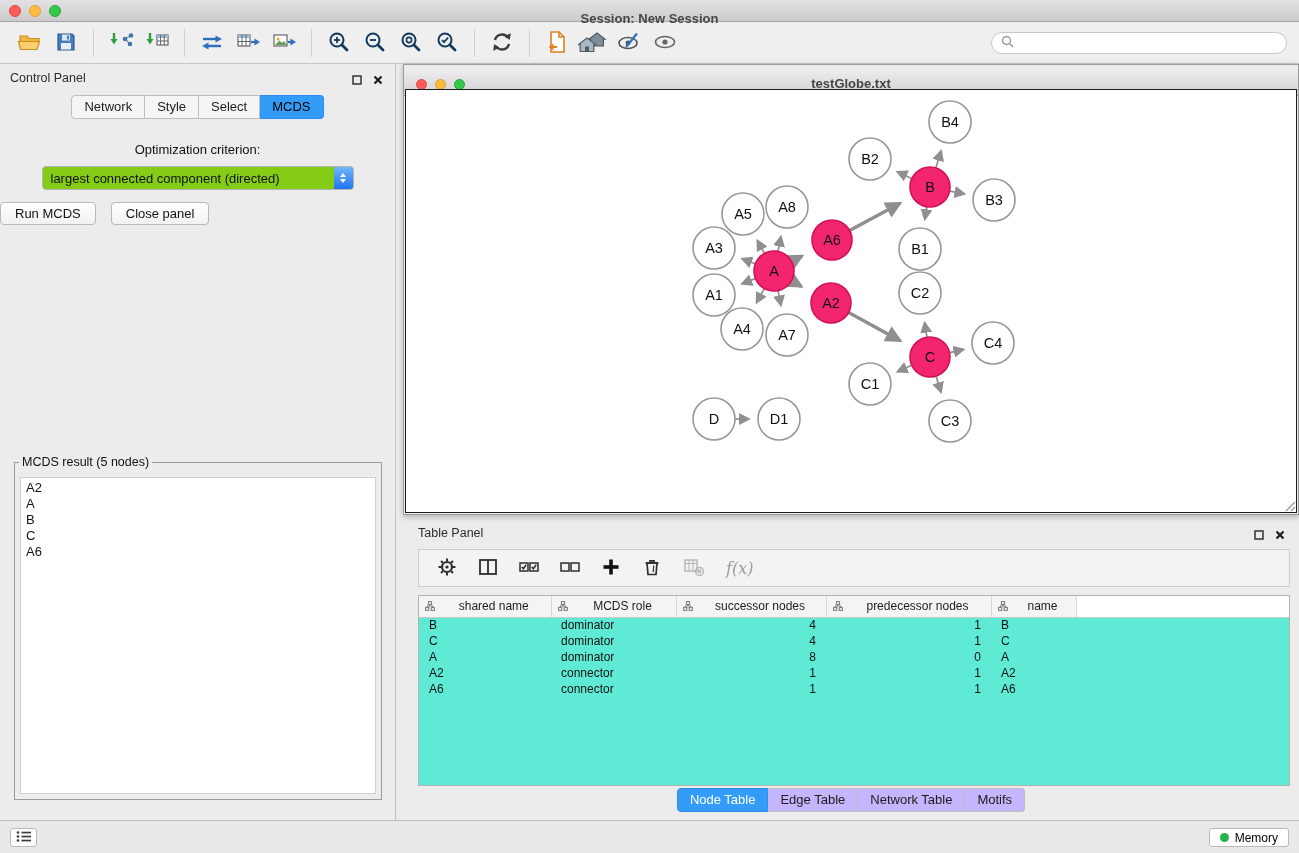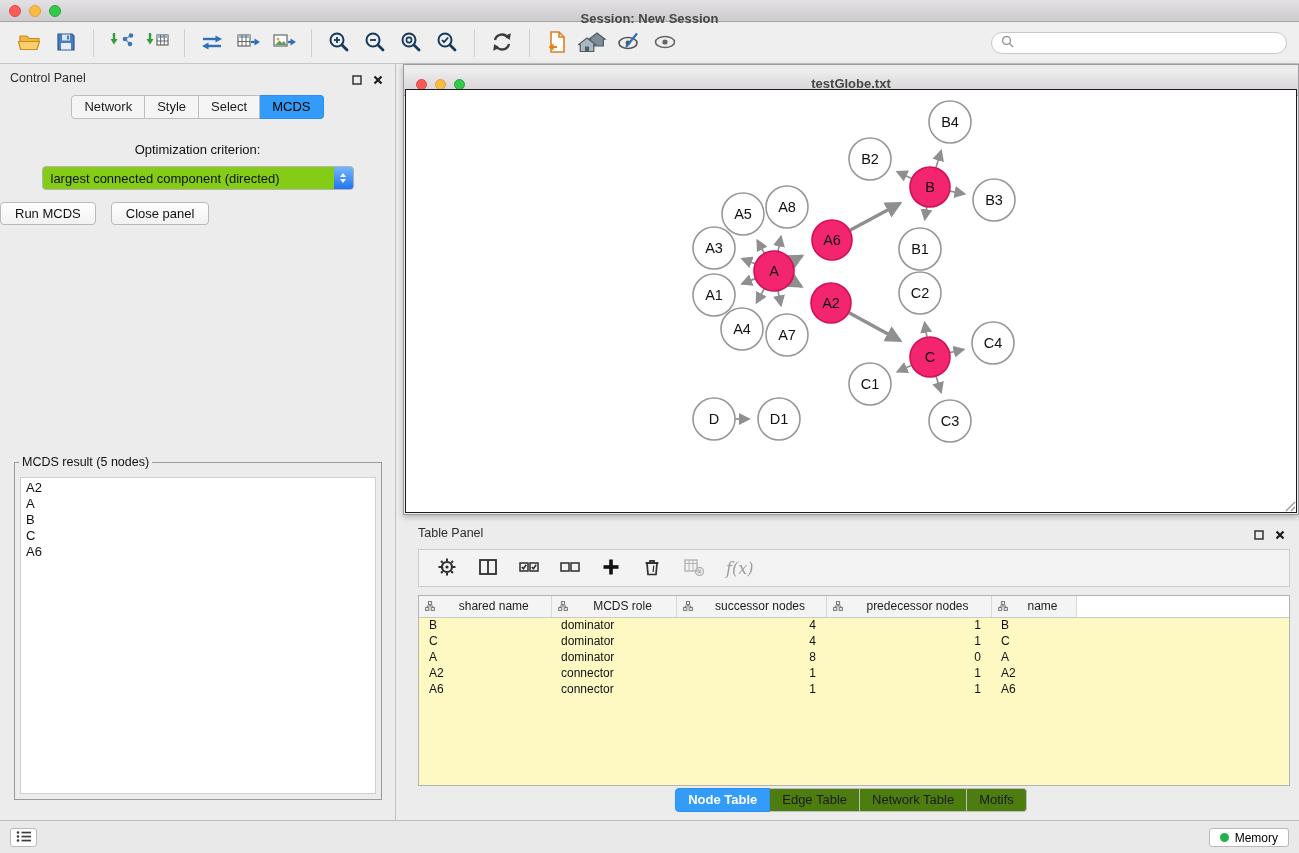--- a/index.html
+++ b/index.html
@@ -75,34 +75,34 @@
 
   
   .table-panel { position:absolute; left:403px; top:519px; right:0; bottom:33px; }
   .tp-header { position:relative; height:26px; }
   .tp-title { position:absolute; left:15px; top:7px; font-size:12.5px; color:#2d2d2d; }
   .tp-icons { position:absolute; right:14px; top:7px; display:flex; gap:11px; align-items:center; }
   .tp-toolbar { position:absolute; left:15px; right:9px; top:30px; height:38px; background:#f3f3f3;
                 border:1px solid #cdcdcd; display:flex; align-items:center; gap:21px; padding:10px 18px; }
   .tp-toolbar .tbtn { width:auto; height:auto; }
   .fx-label { font-family:"DejaVu Serif", serif; font-style:italic; font-size:16px; color:#9c9c9c; }
-  .tp-table-wrap { position:absolute; left:15px; right:9px; top:76px; bottom:34px; background:#fef9c3;
+  .tp-table-wrap { position:absolute; left:15px; right:9px; top:76px; bottom:34px; background:#5eead4;
                    border:1px solid #b3b3b3; overflow:hidden; }
   table.node-table { border-collapse:collapse; table-layout:fixed; width:100%; font-size:12px; }
   .node-table th { height:21px; background:#f4f4f4; border-right:1px solid #d8d8d8;
                    border-bottom:1px solid #c9c9c9; font-weight:400; font-size:12px;
                    text-align:center; position:relative; padding-left:18px; color:#1c1c1c; }
   .node-table th .col-icon { position:absolute; left:6px; top:5px; }
   .node-table th.filler { background:#fff; border-right:none; }
   .node-table td { height:16px; padding:0 10px; white-space:nowrap; }
   .node-table td.num { text-align:right; }
   .tp-tabs { position:absolute; left:0; right:0; bottom:8px; display:flex; justify-content:center; }
-  .tp-tab { font-size:13px; padding:3px 12px 4px; background:#4d7c0f; border:1px solid #bdbdbd;
+  .tp-tab { font-size:13px; padding:3px 12px 4px; background:#c4b5fd; border:1px solid #bdbdbd;
             border-left:none; color:#1c1c1c; }
-  .tp-tab:first-child { border-left:1px solid #bdbdbd; border-radius:4px 0 0 4px;font-weight:bold; }
+  .tp-tab:first-child { border-left:1px solid #bdbdbd; border-radius:4px 0 0 4px; }
   .tp-tab:last-child { border-radius:0 4px 4px 0; }
   .tp-tab.active { background:#339bf8; border-color:#2a8ff0; color:#fff; }
 
   
   .statusbar { position:absolute; left:0; right:0; bottom:0; height:33px; background:#e9e9e9;
                border-top:1px solid #bdbdbd; }
   .sb-list-btn { position:absolute; left:10px; top:7px; width:27px; height:19px; background:#fff;
                  border:1px solid #b9b9b9; border-radius:3px; display:flex; align-items:center;
                  justify-content:center; }
   .memory-btn { position:absolute; right:10px; top:7px; height:19px; padding:0 10px; background:#fff;

